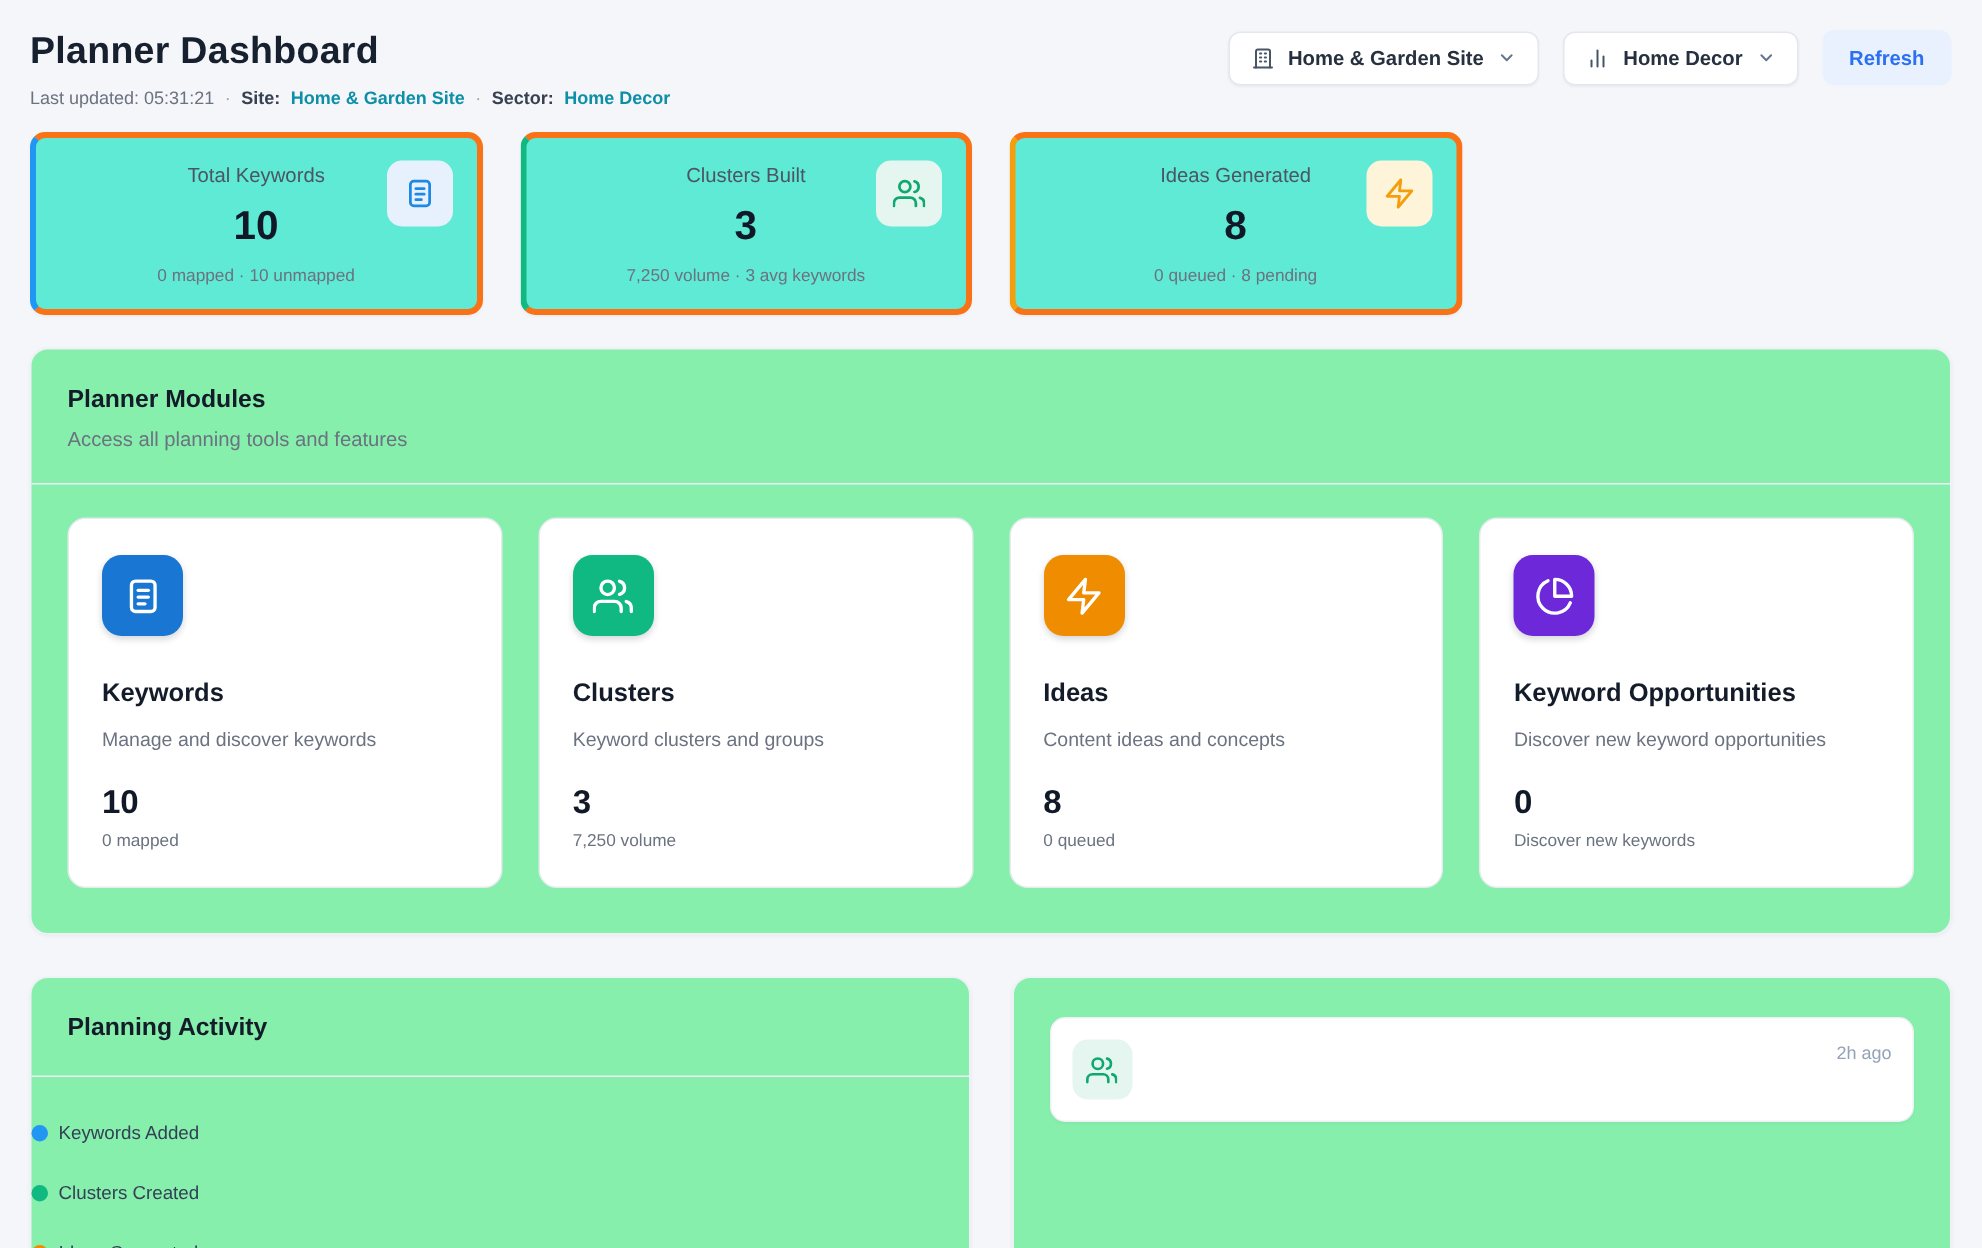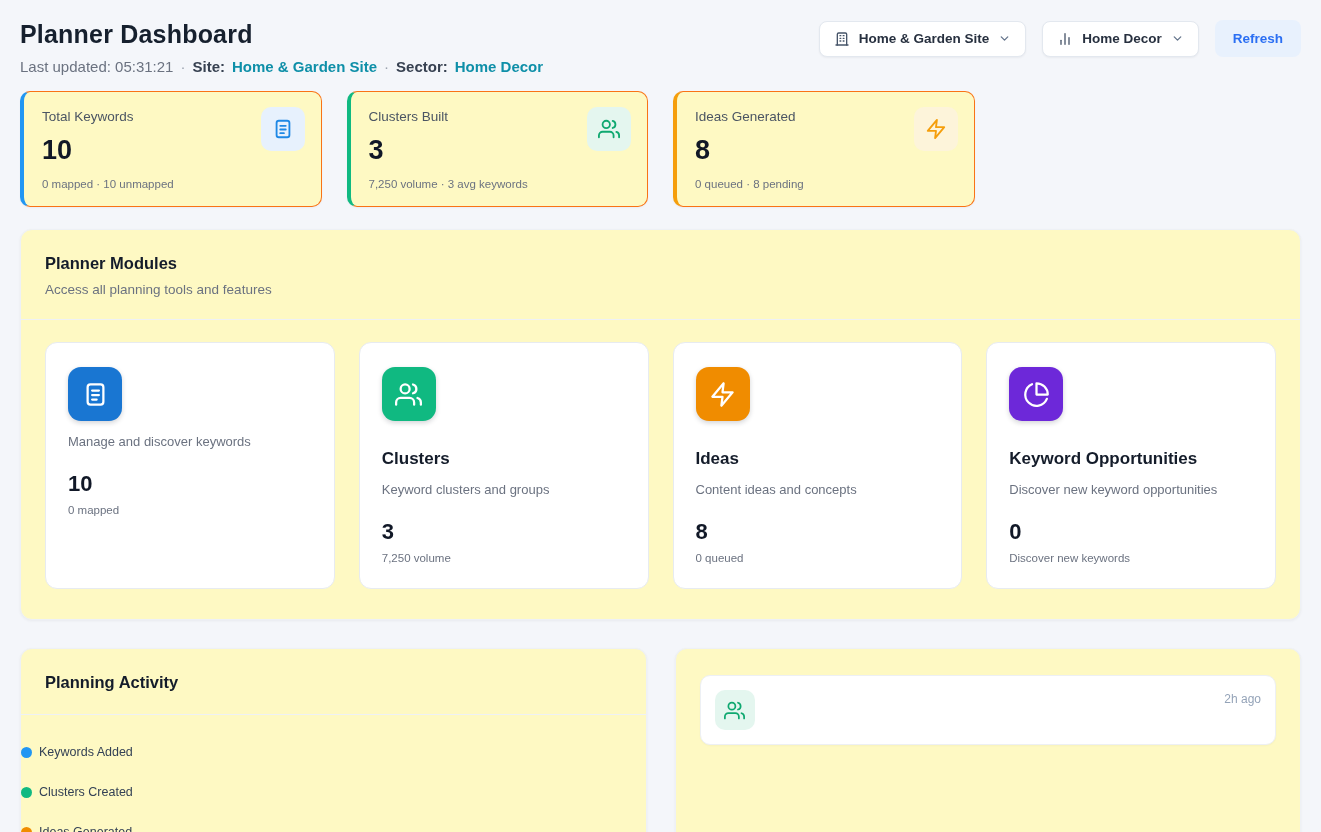--- a/index.html
+++ b/index.html
@@ -7,63 +7,63 @@
   body {
     font-family: "Liberation Sans", "DejaVu Sans", sans-serif;
     background: #f4f6fa;
     color: #1f2937;
   }
   .page { padding: 20px 20px 0 20px; }
 
   
   .header { display: flex; justify-content: space-between; align-items: flex-start; }
   .page-title { font-size: 25px; font-weight: 700; color: #16202e; letter-spacing: .2px; }
-  .meta { margin-top: 9px; font-size: 15px; color: #6b7280; display: flex; align-items: center; gap: 7px; }
+  .meta { margin-top: 9px; font-size: 12px; color: #6b7280; display: flex; align-items: center; gap: 7px; }
   .meta .sep { color: #9ca3af; }
   .meta .meta-strong { color: #374151; font-weight: 700; }
   .meta .meta-link { color: #0e8fa8; font-weight: 700; text-decoration: none; cursor: pointer; }
   .header-right { display: flex; align-items: center; gap: 16px; }
   .dropdown {
     display: flex; align-items: center; gap: 9px;
     background: #fff; border: 1px solid #e3e8ef; border-radius: 8px;
     padding: 9px 14px; font-size: 13.5px; font-weight: 700; color: #27303f;
     box-shadow: 0 1px 2px rgba(16,24,40,.05); cursor: pointer; white-space: nowrap;
   }
   .dropdown .dd-icon { color: #475569; display: flex; }
   .dropdown .chev { color: #64748b; display: flex; }
   .refresh-btn {
     background: #e8f1fd; color: #2b6ff3; border: none; border-radius: 8px;
     padding: 11px 18px; font-size: 13.5px; font-weight: 700; cursor: pointer;
   }
 
   
   .stats-grid { margin-top: 16px; display: grid; grid-template-columns: repeat(4,1fr); gap: 25px; }
   .stat-card {
-    position: relative; background: #fef9c3; border: 1px solid #f97316; border-radius: 10px;
-    padding: 17px 18px 16px 18px; box-shadow: 0 1px 2px rgba(16,24,40,.04);
+    position: relative; background: #5eead4; border: 4px solid #f97316; border-radius: 10px;
+    padding: 17px 18px 16px 18px; box-shadow: 0 1px 2px rgba(16,24,40,.04); text-align: center;
   }
   .stat-card.a-blue   { border-left: 4px solid #2196f3; }
   .stat-card.a-green  { border-left: 4px solid #10b981; }
   .stat-card.a-orange { border-left: 4px solid #f59e0b; }
   .stat-card.a-purple { border-left: 4px solid #8b5cf6; }
   .stat-label { font-size: 13.5px; color: #4b5563; }
   .stat-value { margin-top: 11px; font-size: 27px; font-weight: 700; color: #111827; }
   .stat-sub { margin-top: 12px; font-size: 11.5px; color: #6b7280; }
   .stat-icon {
     position: absolute; top: 15px; right: 16px; width: 44px; height: 44px; border-radius: 10px;
     display: flex; align-items: center; justify-content: center;
   }
   .bg-blue   { background: #e7f1fd; color: #1e88e5; }
   .bg-green  { background: #e4f6ef; color: #0fa870; }
   .bg-amber  { background: #fdf4da; color: #f59e0b; }
   .bg-purple { background: #f3edfd; color: #8b5cf6; }
 
   
   .panel {
-    background: #fef9c3; border: 1px solid #eef1f5; border-radius: 12px;
+    background: #86efac; border: 1px solid #eef1f5; border-radius: 12px;
     box-shadow: 0 1px 3px rgba(16,24,40,.05);
   }
   .modules-panel { margin-top: 22px; }
   .panel-header { padding: 24px 24px 22px 24px; border-bottom: 1px solid #eef1f5; }
   .panel-title { font-size: 16.5px; font-weight: 700; color: #141c2a; }
   .panel-sub { margin-top: 9px; font-size: 13.5px; color: #6b7280; }
 
   
   .modules-grid { padding: 22px 24px 30px 24px; display: grid; grid-template-columns: repeat(4,1fr); gap: 24px; }
   .module-card { border: 1px solid #e7ebf0; border-radius: 12px; padding: 24px 22px; cursor: pointer; background: #fff; }
@@ -261,20 +261,21 @@
       <div class="panel-title">Planner Modules</div>
       <div class="panel-sub">Access all planning tools and features</div>
     </div>
     <div class="modules-grid">
       <div class="module-card">
         <div class="module-icon mi-blue">
             <svg class="ic ic-26">
               <use href="#i-doc"></use>
             </svg>
           </div>
+        <div class="module-title">Keywords</div>
         <div class="module-desc">Manage and discover keywords</div>
         <div class="module-value">10</div>
         <div class="module-sub">0 mapped</div>
       </div>
       <div class="module-card">
         <div class="module-icon mi-green">
             <svg class="ic ic-26">
               <use href="#i-users"></use>
             </svg>
           </div>

